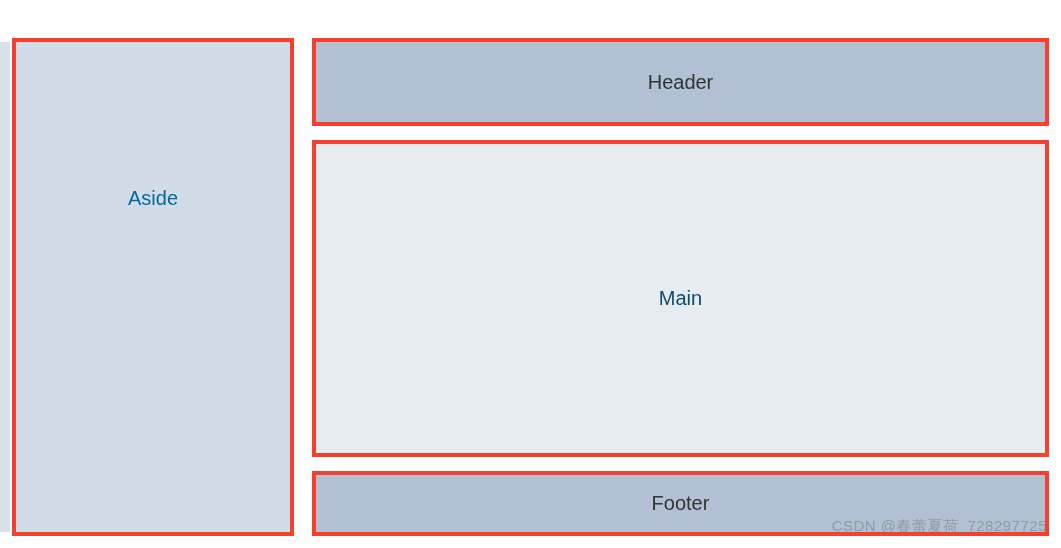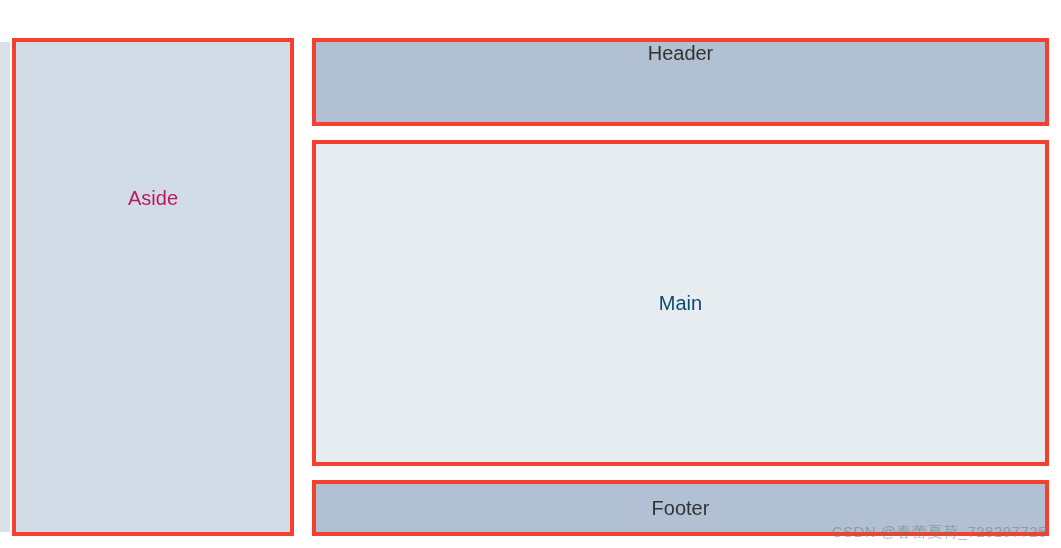--- a/index.html
+++ b/index.html
@@ -23,70 +23,71 @@
       gap: 18px;
     }
     .aside {
       width: 282px;
       background: #d2dce7;
       border: 4px solid #f5402e;
       display: flex;
       align-items: flex-start;
       justify-content: center;
       padding-top: 145px;
-      color: #be185d;
+      color: #0369a1;
       font-size: 20px;
     }
     .right-column {
       flex: 1;
       display: flex;
       flex-direction: column;
       gap: 14px;
     }
     .header {
       height: 88px;
       background: #b1c0d2;
       border: 4px solid #f5402e;
       display: flex;
+      align-items: center;
       justify-content: center;
       color: #333;
       font-size: 20px;
     }
     .main {
       flex: 1;
       background: #e7ecf1;
       border: 4px solid #f5402e;
       display: flex;
       align-items: center;
       justify-content: center;
       color: #0c4a6e;
       font-size: 20px;
     }
     .footer {
-      height: 56px;
+      height: 65px;
       background: #b1c0d2;
       border: 4px solid #f5402e;
       display: flex;
       align-items: center;
       justify-content: center;
       color: #333;
       font-size: 20px;
     }
     .left-edge {
       position: absolute;
       left: 0;
       top: 42px;
       width: 10px;
       height: 490px;
       background: #d8e0e9;
     }
     .watermark {
       position: absolute;
       right: 14px;
-      bottom: 6px;
+      bottom: 12px;
       color: rgba(120,120,120,0.55);
       font-size: 15px;
       font-family: Arial, "Microsoft YaHei", sans-serif;
       letter-spacing: 0.5px;
     }
   </style>
 </head>
 <body>
 
 <div class="left-edge"></div>

